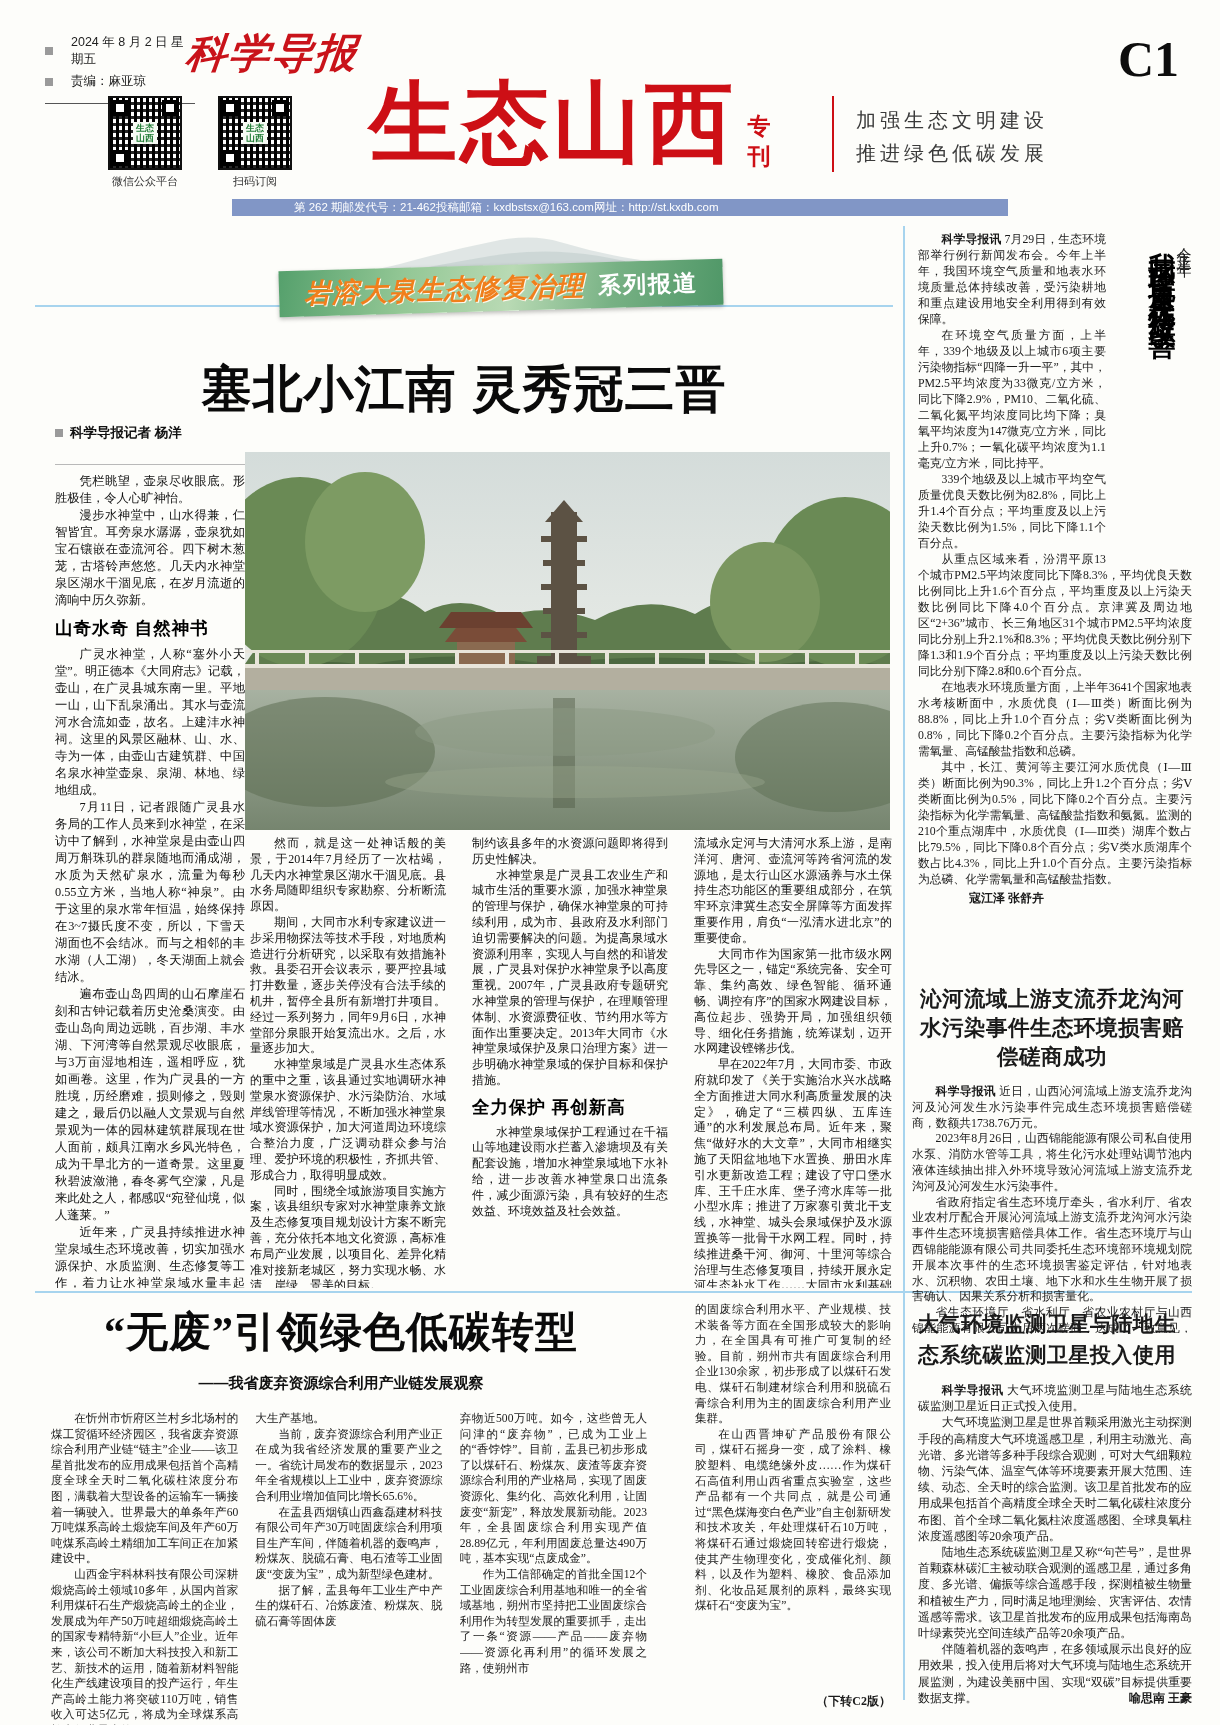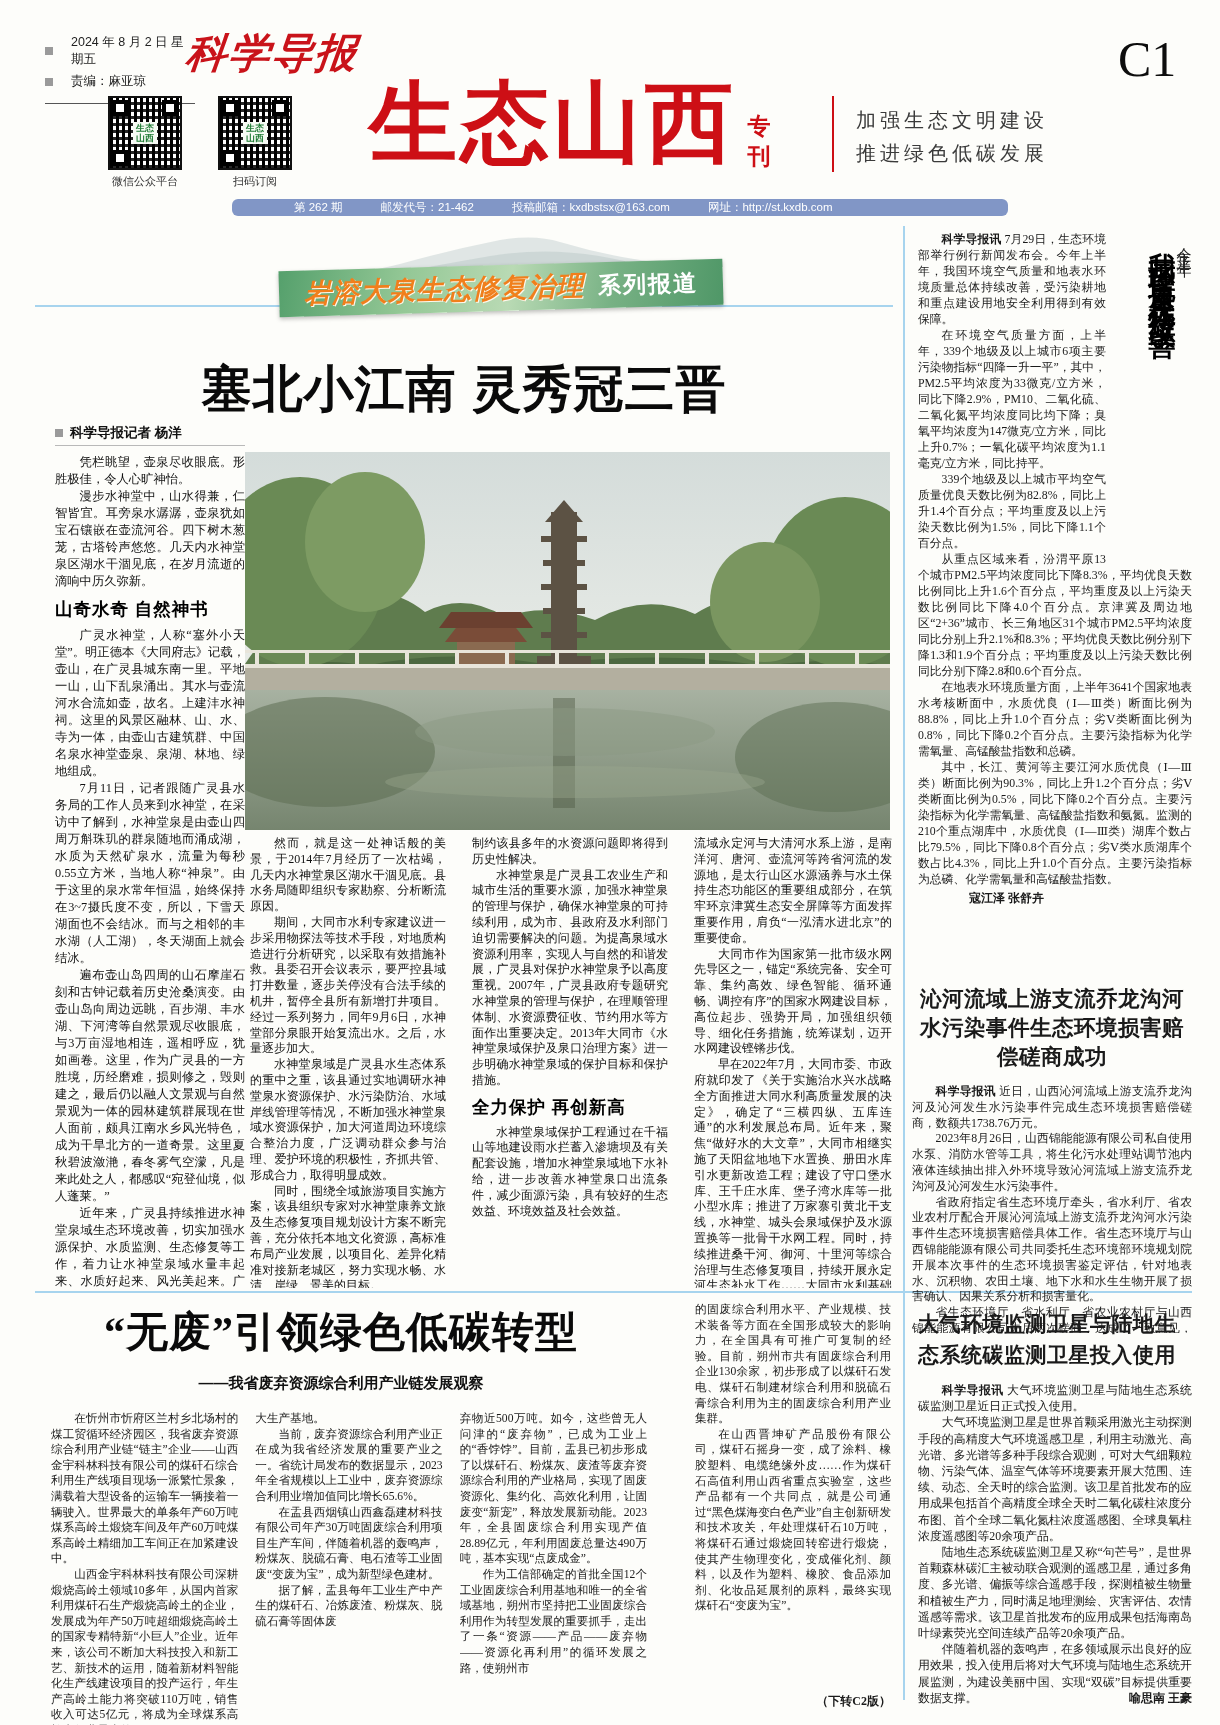--- a/index.html
+++ b/index.html
@@ -28,26 +28,26 @@
               width:24px; padding:1px 0; text-align:center; }
   .qr-caption { margin-top:4px; font-size:11px; color:#333; font-family:"Liberation Sans",sans-serif; }
   .masthead { position:absolute; left:368px; top:76px; width:370px; text-align:center;
               font-size:88px; line-height:96px; font-weight:bold; color:#cd0f15; letter-spacing:4px;
               font-family:"Liberation Serif",serif; }
   .masthead-tag { position:absolute; left:746px; top:112px; width:26px; font-size:23px; line-height:30px;
                   font-weight:bold; color:#cd0f15; text-align:center; }
   .red-vline { position:absolute; left:832px; top:96px; width:2px; height:76px; background:#cd0f15; }
   .slogan { position:absolute; left:856px; top:104px; font-size:20px; line-height:33px;
             letter-spacing:4px; color:#3a3a3a; }
-  .pageno { position:absolute; left:1118px; top:30px; font-size:50px; font-weight:normal;
+  .pageno { position:absolute; left:1118px; top:30px; font-size:50px; font-weight:bold;
             font-family:"Liberation Serif",serif; color:#0d0d0d;text-align:center; }
   
   .infobar { position:absolute; left:232px; top:199px; width:776px; height:17px; background:#8196c6;
-             display:flex; align-items:center; gap:38px; padding-left:62px;
-             font-family:"Liberation Sans",sans-serif; font-size:11.5px; color:#fff;border-radius:6px; }
+             display:flex; align-items:center; padding-left:62px;
+             font-family:"Liberation Sans",sans-serif; font-size:11.5px; color:#fff; }
   
   .blue-h1 { position:absolute; left:35px; top:305px; width:858px; height:2px; background:#a7d4ee; }
   .blue-v  { position:absolute; left:903px; top:226px; width:2px; height:1474px; background:#a7d4ee; }
   .blue-h2 { position:absolute; left:35px; top:1291px; width:1157px; height:2px; background:#a7d4ee; }
   
   .mountains { position:absolute; left:300px; top:226px; width:400px; height:62px; opacity:.55; }
   .badge { position:absolute; left:279px; top:265px; width:444px; height:46px; transform:rotate(-1.6deg);
            background:linear-gradient(100deg,#55a06c,#93c795 28%,#b9dab4 52%,#77b184 75%,#4f9767);
            box-shadow:0 2px 4px rgba(0,0,0,.25); display:flex; align-items:center; justify-content:center; gap:14px; }
   .badge-cn { font-size:27px; font-weight:bold; font-style:italic; color:#f07f1c;
@@ -55,21 +55,21 @@
   .badge-suffix { font-size:23px; font-weight:bold; color:#fff;
                   font-family:"Liberation Sans",sans-serif; letter-spacing:2px; }
   
   .kicker { position:absolute; left:245px; top:328px; width:645px; text-align:center;
             font-size:22px; color:#222; letter-spacing:2px; }
   .headline { position:absolute; left:35px; top:356px; width:858px; text-align:center;
               font-size:50px; font-weight:bold; color:#0a0a0a; letter-spacing:1px;
               font-family:"Liberation Sans","DejaVu Sans",sans-serif; }
   .reporter { display:flex; align-items:center; gap:7px; font-size:13.5px; font-weight:bold;
               font-family:"Liberation Sans",sans-serif; border-bottom:1px solid #b9b9b9;
-              padding-bottom:4px; margin-bottom:8px; }
+              padding-bottom:23px; margin-bottom:8px; }
   .col { position:absolute; overflow:hidden; text-align:justify; font-size:12px; line-height:15.8px; color:#111; }
   .col p { text-indent:2em; }
   .col-left { left:55px; top:424px; width:190px; height:864px; font-size:12.3px; line-height:17px; }
   .colA { left:250px; top:836px; width:196px; height:452px; }
   .colB { left:472px; top:836px; width:196px; height:452px; }
   .colC { left:694px; top:836px; width:198px; height:452px; }
   .subhead { font-size:17.5px; font-weight:bold; color:#000; text-indent:0; letter-spacing:1px;
              font-family:"Liberation Sans","DejaVu Sans",sans-serif; margin:11px 0 9px; }
   .photo { position:absolute; left:245px; top:452px; width:645px; height:378px; }
   
@@ -309,21 +309,21 @@
 
     </div>
   </div>
 
   <div class="wufei">
     <div class="wufei-left">
       <div class="wufei-head">“无废”引领绿色低碳转型</div>
       <div class="wufei-sub">——我省废弃资源综合利用产业链发展观察</div>
       <div class="wufei-cols">
         <div class="wcol">
-          <p>在忻州市忻府区兰村乡北场村的煤工贸循环经济园区，我省废弃资源综合利用产业链“链主”企业——山西金宇科林科技有限公司的煤矸石综合利用生产线项目现场一派繁忙景象，满载着大型设备的运输车一辆接着一辆驶入。世界最大的单条年产60万吨煤系高岭土煅烧车间及年产60万吨煤系高岭土精细加工车间正在加紧建设中。</p>
+          <p>在忻州市忻府区兰村乡北场村的煤工贸循环经济园区，我省废弃资源综合利用产业链“链主”企业——该卫星首批发布的应用成果包括首个高精度全球全天时二氧化碳柱浓度分布图，满载着大型设备的运输车一辆接着一辆驶入。世界最大的单条年产60万吨煤系高岭土煅烧车间及年产60万吨煤系高岭土精细加工车间正在加紧建设中。</p>
           <p>山西金宇科林科技有限公司深耕煅烧高岭土领域10多年，从国内首家利用煤矸石生产煅烧高岭土的企业，发展成为年产50万吨超细煅烧高岭土的国家专精特新“小巨人”企业。近年来，该公司不断加大科技投入和新工艺、新技术的运用，随着新材料智能化生产线建设项目的投产运行，年生产高岭土能力将突破110万吨，销售收入可达5亿元，将成为全球煤系高岭土行业最大的</p>
         </div>
         <div class="wcol">
           <p style="text-indent:0">大生产基地。</p>
           <p>当前，废弃资源综合利用产业正在成为我省经济发展的重要产业之一。省统计局发布的数据显示，2023年全省规模以上工业中，废弃资源综合利用业增加值同比增长65.6%。</p>
           <p>在盂县西烟镇山西鑫磊建材科技有限公司年产30万吨固废综合利用项目生产车间，伴随着机器的轰鸣声，粉煤灰、脱硫石膏、电石渣等工业固废“变废为宝”，成为新型绿色建材。</p>
           <p>据了解，盂县每年工业生产中产生的煤矸石、冶炼废渣、粉煤灰、脱硫石膏等固体废</p>
         </div>
         <div class="wcol">
           <p style="text-indent:0">弃物近500万吨。如今，这些曾无人问津的“废弃物”，已成为工业上的“香饽饽”。目前，盂县已初步形成了以煤矸石、粉煤灰、废渣等废弃资源综合利用的产业格局，实现了固废资源化、集约化、高效化利用，让固废变“新宠”，释放发展新动能。2023年，全县固废综合利用实现产值28.89亿元，年利用固废总量达490万吨，基本实现“点废成金”。</p>

